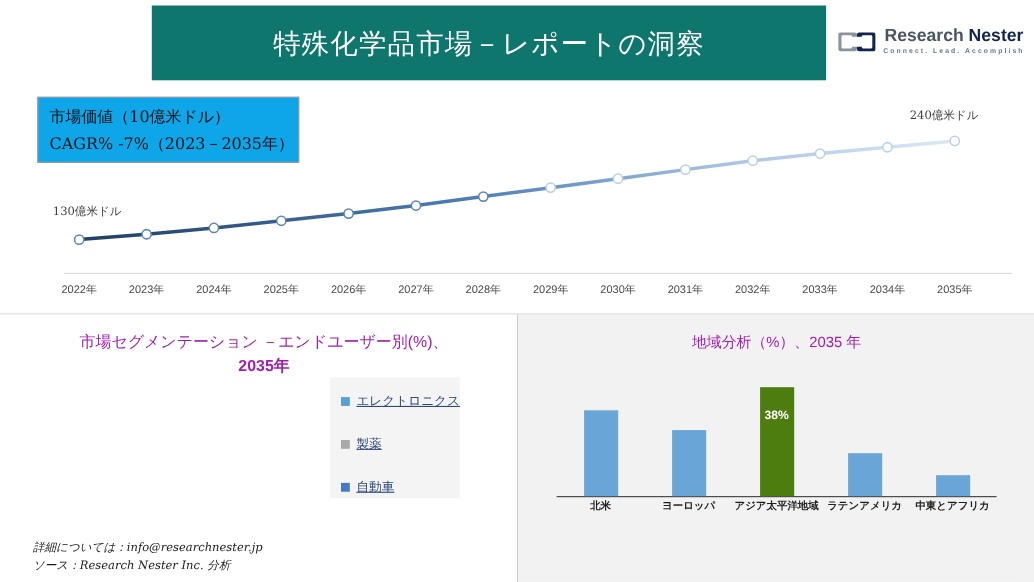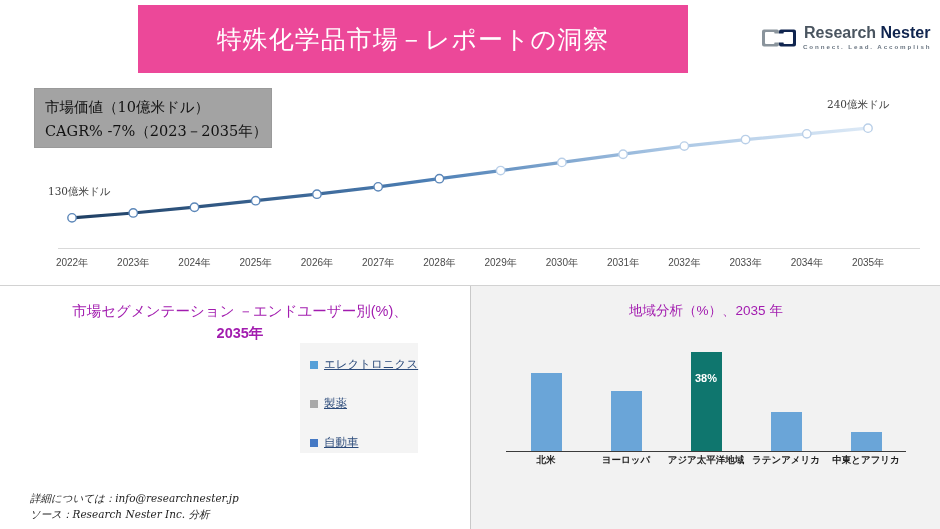--- a/index.html
+++ b/index.html
@@ -7,22 +7,22 @@
     width: 940px; height: 529px;
     background: #ffffff;
     font-family: "Liberation Sans", "DejaVu Sans", sans-serif;
     overflow: hidden;
   }
   #page { position: relative; width: 940px; height: 529px; background:#fff; }
 
   
   .banner {
     position: absolute; left: 138px; top: 5px;
-    width: 550px; height: 68px;
-    background: #ec4899;
+    width: 613px; height: 68px;
+    background: #0f766e;
     display: flex; align-items: center; justify-content: center;
   }
   .banner-title {
     color: #ffffff;
     font-family: "DejaVu Serif", "Liberation Serif", serif;
     font-size: 25px; letter-spacing: 1px; white-space: nowrap;
   }
   .logo {
     position: absolute; left: 762px; top: 18px;
     width: 172px; height: 40px;
@@ -34,21 +34,21 @@
   .logo-name b { color:#10254f; }
   .logo-tag {
     font-size: 6.2px; color:#6b7682; letter-spacing: 1.9px;
     margin-top: 3px; white-space: nowrap; font-weight: bold;
   }
 
   
   .infobox {
     position: absolute; left: 34px; top: 88px;
     width: 238px; height: 60px;
-    border: 1px solid #9a9a9a; background:#a3a3a3;
+    border: 1px solid #9a9a9a; background:#0ea5e9;
     padding: 7px 10px 0 10px;
     font-family: "DejaVu Serif", "Liberation Serif", serif;
   }
   .infobox div { font-size: 14.5px; color:#111; line-height: 1.65; white-space: nowrap; }
 
   
   .linechart { position: absolute; left: 0; top: 74px; width: 940px; height: 207px; }
   .lc-label {
     position: absolute; font-size: 10.5px; color:#3e3e3e;
     font-family: "DejaVu Serif", "Liberation Serif", serif; white-space: nowrap;
@@ -235,21 +235,21 @@
   </div>
 
   <div class="panel-divider-v"></div>
 
   <div class="panel-right">
     <div class="panel-title region-title">地域分析（%）、2035 年</div>
     <div class="bars" id="bars">
       <div class="bar-baseline"></div>
     <div class="bar" style="left: 24.5px; height: 78px; background: rgb(106, 165, 216);"></div>
         <div class="bar" style="left: 104.5px; height: 59.8px; background: rgb(106, 165, 216);"></div>
-        <div class="bar" style="left: 184.5px; height: 98.8px; background: #0f766e;">
+        <div class="bar" style="left: 184.5px; height: 98.8px; background: #4d7c0f;">
           <span class="bar-pct">38%</span>
         </div>
         <div class="bar" style="left: 264.5px; height: 39px; background: rgb(106, 165, 216);"></div>
         <div class="bar" style="left: 344.5px; height: 18.2px; background: rgb(106, 165, 216);"></div>
       </div>
     <div class="bar-names" id="bar-names">
         <span class="bar-name" style="left: 40px;">北米</span>
         <span class="bar-name" style="left: 120px;">ヨーロッパ</span>
         <span class="bar-name" style="left: 200px;">アジア太平洋地域</span>
         <span class="bar-name" style="left: 280px;">ラテンアメリカ</span>

